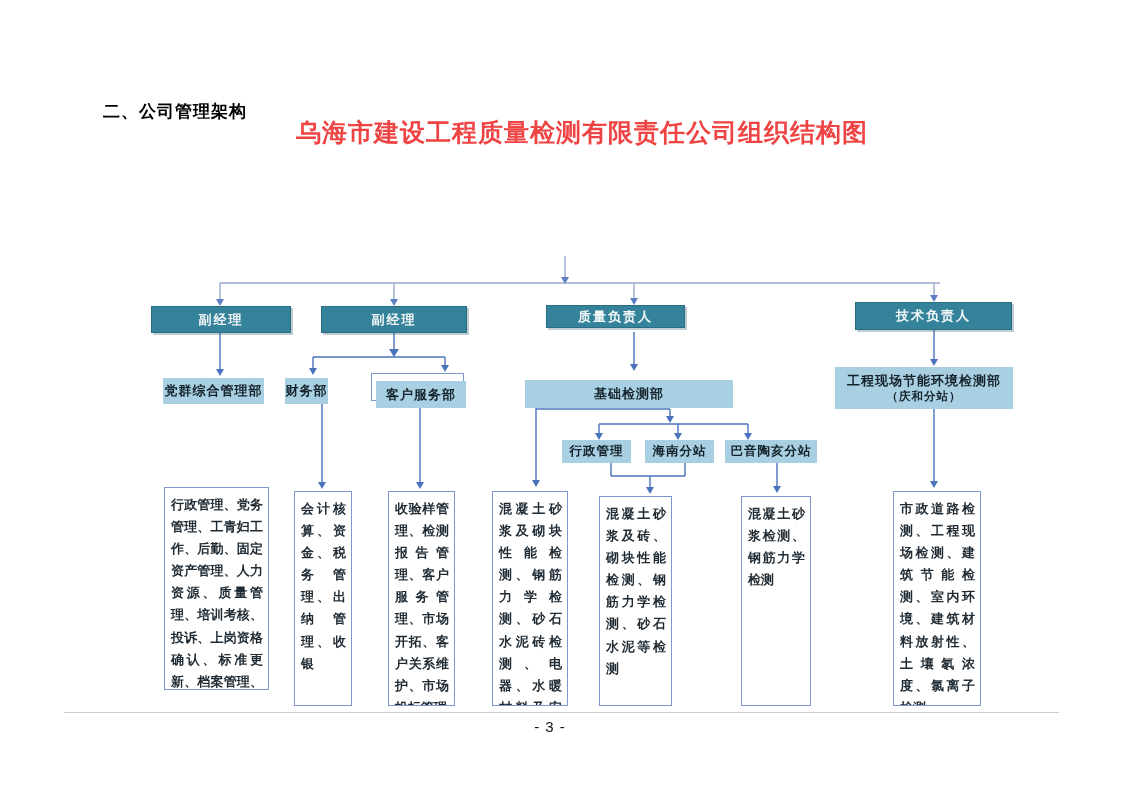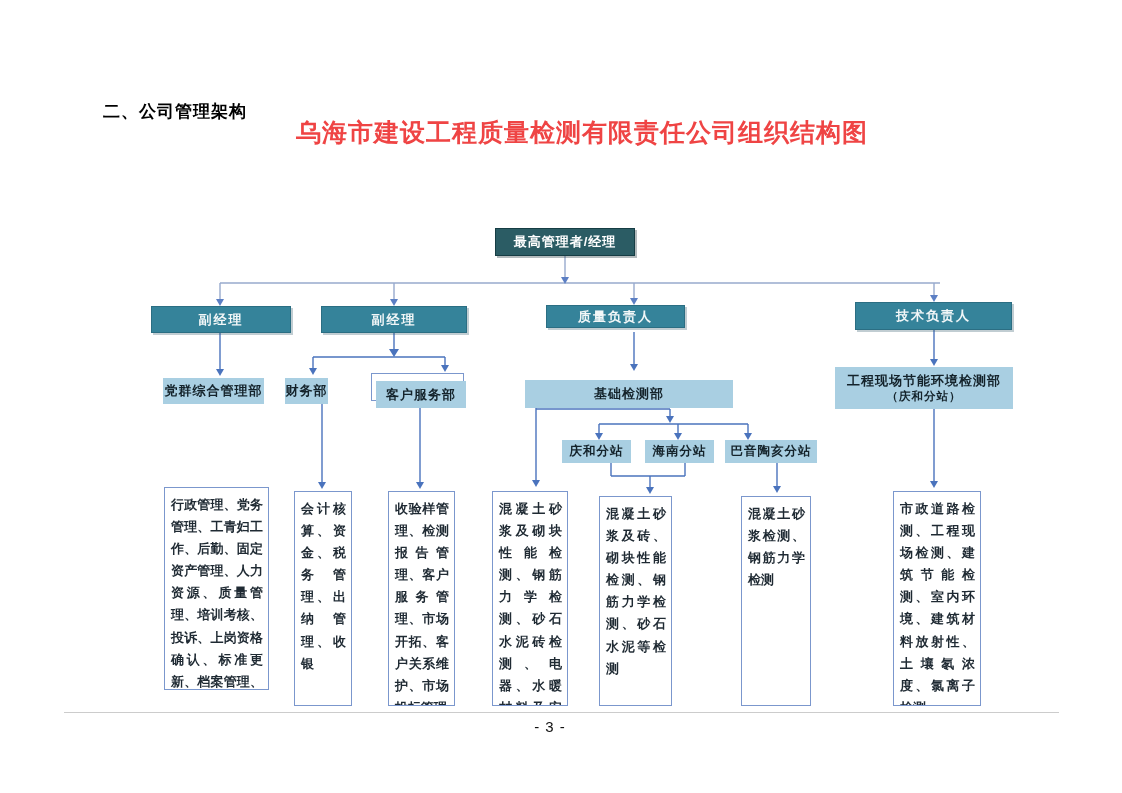--- a/index.html
+++ b/index.html
@@ -112,38 +112,37 @@
       <polygon points="773,486 781,486 777,493"></polygon>
       <polygon points="930,481 938,481 934,488"></polygon>
       <polygon points="318,482 326,482 322,489"></polygon>
       <polygon points="416,482 424,482 420,489"></polygon>
     </g>
   </svg>
 
   <div class="abs heading" style="left:103px; top:100px;">二、公司管理架构</div>
   <div class="abs doc-title" style="left:262px; top:116px;">乌海市建设工程质量检测有限责任公司组织结构图</div>
 
-  <div class="abs box box-top" style="left:495px; top:228px; width:140px; height:28px;">最高管理者/经理</div>
 
   <div class="abs box box-l2" style="left:151px; top:306px; width:140px; height:27px;">副经理</div>
   <div class="abs box box-l2" style="left:321px; top:306px; width:146px; height:27px;">副经理</div>
   <div class="abs box box-l2" style="left:546px; top:305px; width:139px; height:23px;">质量负责人</div>
   <div class="abs box box-l2" style="left:855px; top:302px; width:157px; height:28px;">技术负责人</div>
 
   <div class="abs box box-l3" style="left:163px; top:378px; width:101px; height:26px;">党群综合管理部</div>
   <div class="abs box box-l3" style="left:285px; top:378px; width:43px; height:26px;">财务部</div>
   <div class="abs box-ghost" style="left:371px; top:373px; width:93px; height:28px;"></div>
   <div class="abs box box-l3" style="left:376px; top:381px; width:90px; height:27px;">客户服务部</div>
   <div class="abs box box-l3" style="left:525px; top:380px; width:208px; height:28px;">基础检测部</div>
   <div class="abs box box-l3 box-l3-col" style="left:835px; top:367px; width:178px; height:42px;">
     <span>工程现场节能环境检测部</span>
     <span class="sub">（庆和分站）</span>
   </div>
 
-  <div class="abs box box-st" style="left:562px; top:440px; width:69px; height:23px;">庆和分站</div>
+  <div class="abs box box-st" style="left:562px; top:440px; width:69px; height:23px;">行政管理</div>
   <div class="abs box box-st" style="left:645px; top:440px; width:69px; height:23px;">海南分站</div>
   <div class="abs box box-st" style="left:725px; top:440px; width:92px; height:23px;">巴音陶亥分站</div>
 
   <div class="abs duty" style="left:164px; top:487px; width:105px; height:203px;">行政管理、党务管理、工青妇工作、后勤、固定资产管理、人力资源、质量管理、培训考核、投诉、上岗资格确认、标准更新、档案管理、仪器设备管理</div>
   <div class="abs duty" style="left:294px; top:491px; width:58px; height:215px;">会计核算、资金、税务管理、出纳管理、收银</div>
   <div class="abs duty" style="left:388px; top:491px; width:67px; height:215px;">收验样管理、检测报告管理、客户服务管理、市场开拓、客户关系维护、市场投标管理</div>
   <div class="abs duty" style="left:492px; top:491px; width:76px; height:215px;">混凝土砂浆及砌块性能检测、钢筋力学检测、砂石水泥砖检测、电器、水暖材料及安全防护检测、掺和料检测</div>
   <div class="abs duty" style="left:599px; top:496px; width:73px; height:210px;">混凝土砂浆及砖、砌块性能检测、钢筋力学检测、砂石水泥等检测</div>
   <div class="abs duty" style="left:741px; top:496px; width:70px; height:210px;">混凝土砂浆检测、钢筋力学检测</div>
   <div class="abs duty" style="left:893px; top:491px; width:88px; height:215px;">市政道路检测、工程现场检测、建筑节能检测、室内环境、建筑材料放射性、土壤氡浓度、氯离子检测</div>

